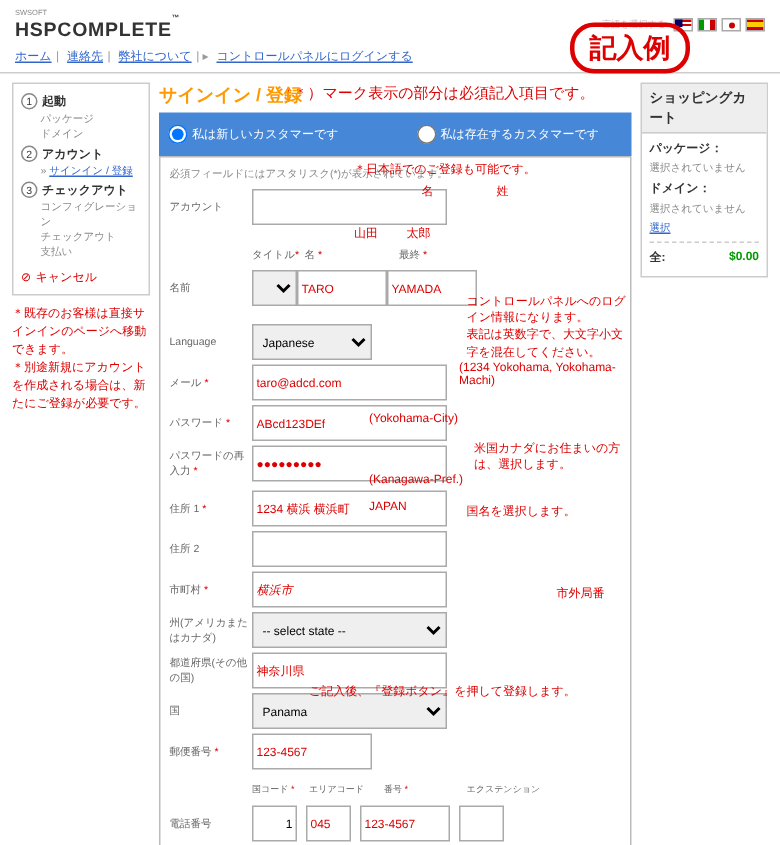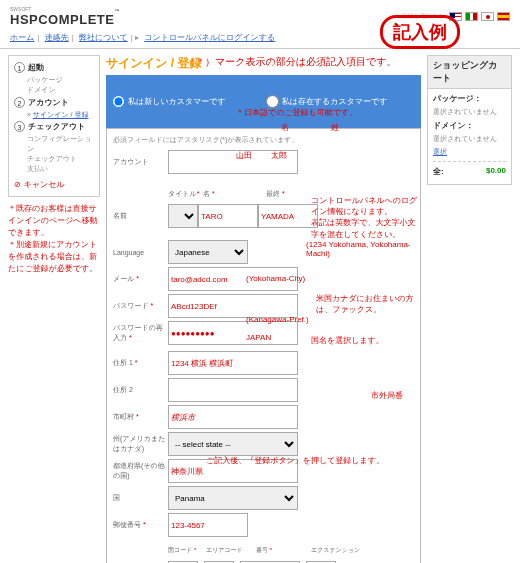--- a/index.html
+++ b/index.html
@@ -25,21 +25,21 @@
 .box{border:1px solid #ccc;margin-bottom:6px}
 .boxh{background:#eee;padding:3px 5px;font-size:9px;font-weight:bold;border-bottom:1px solid #ccc}
 .boxc{padding:4px 5px;font-size:8px}
 .step-row{padding:2px 0;display:flex;align-items:center;gap:3px}
 .num{display:inline-block;width:11px;height:11px;border:1px solid #888;border-radius:50%;text-align:center;line-height:11px;font-size:7px}
 .sub{padding-left:13px;color:#888;font-size:7px;line-height:1.4}
 .sub a{color:#3366cc;text-decoration:underline}
 .cancel{color:#d00;font-weight:normal;font-size:8px}
 .main{flex:1;position:relative}
 .title{color:#f90;font-size:12px;font-weight:bold;margin-bottom:3px}
-.tabbar{background:#4787d8;color:#fff;padding:20px 6px;font-size:8px;display:flex;gap:40px}
+.tabbar{background:#4787d8;color:#fff;padding:8px 6px;font-size:8px;display:flex;gap:52px}
 .tabbar label{display:flex;gap:3px;align-items:center}
 .form{border:1px solid #bbb;padding:6px;font-size:8px}
 .hint{color:#888;font-size:7px;margin-bottom:5px}
 .row{display:flex;align-items:center;margin-bottom:3px;min-height:15px}
 .lbl{width:55px;color:#666;font-size:7px}
 .ast{color:#d00}
 .row input[type=text],.row input[type=password],.row select{border:1px solid #aaa;font-size:8px;padding:1px 2px;height:24px}
 .w60{width:60px}.w80{width:80px}.w130{width:130px}.w30{width:30px}
 .red-ann{color:#d00;font-size:8px;position:absolute}
 .btnrow{text-align:left;margin-top:5px}
@@ -181,21 +181,21 @@
         </div>
    <div class="row">
           <span class="lbl"><span>市町村 </span><span class="ast">*</span></span>
           <input type="text" class="w130" style="color: rgb(221, 0, 0); font-style: italic;" value="横浜市">
         </div>
    <div class="red-ann" style="left:140px;top:219px">(Yokohama-City)</div>
    <div class="row">
           <span class="lbl">州(アメリカまたはカナダ)</span>
           <select class="w130"><option>-- select state --</option></select>
         </div>
-   <div class="red-ann" style="left:210px;top:238px">米国カナダにお住まいの方は、ファックス。</div>
+   <div class="red-ann" style="left:210px;top:238px">米国カナダにお住まいの方は、選択します。</div>
    <div class="row">
           <span class="lbl">都道府県(その他の国)</span>
           <input type="text" class="w130" style="color: rgb(221, 0, 0);" value="神奈川県">
         </div>
    <div class="red-ann" style="left:140px;top:260px">(Kanagawa-Pref.)</div>
    <div class="row">
           <span class="lbl">国</span>
           <select class="w130"><option>Panama</option></select>
         </div>
    <div class="red-ann" style="left:140px;top:278px">JAPAN</div>

